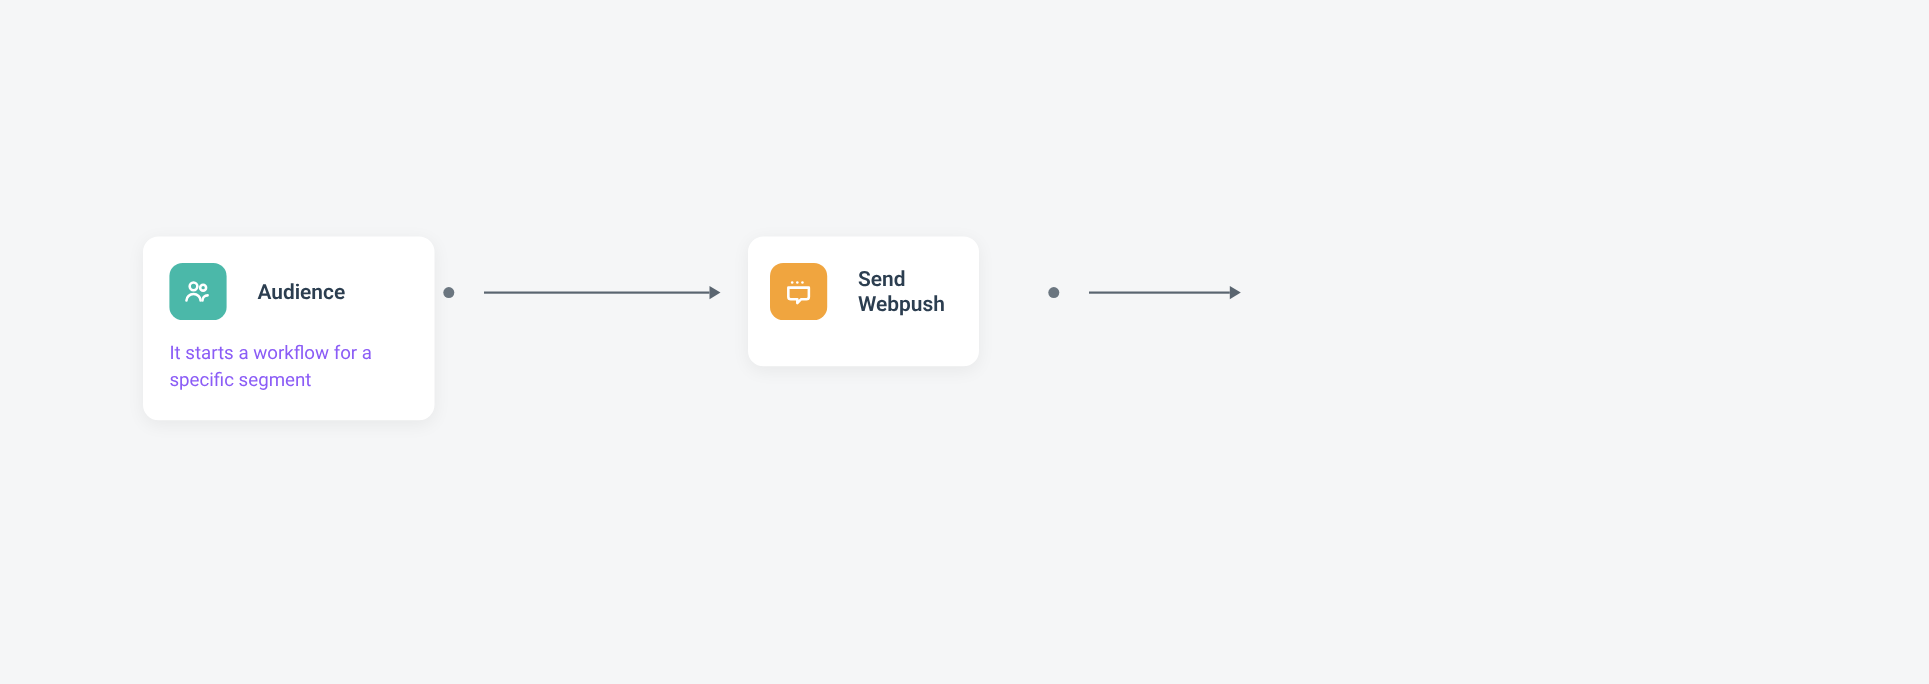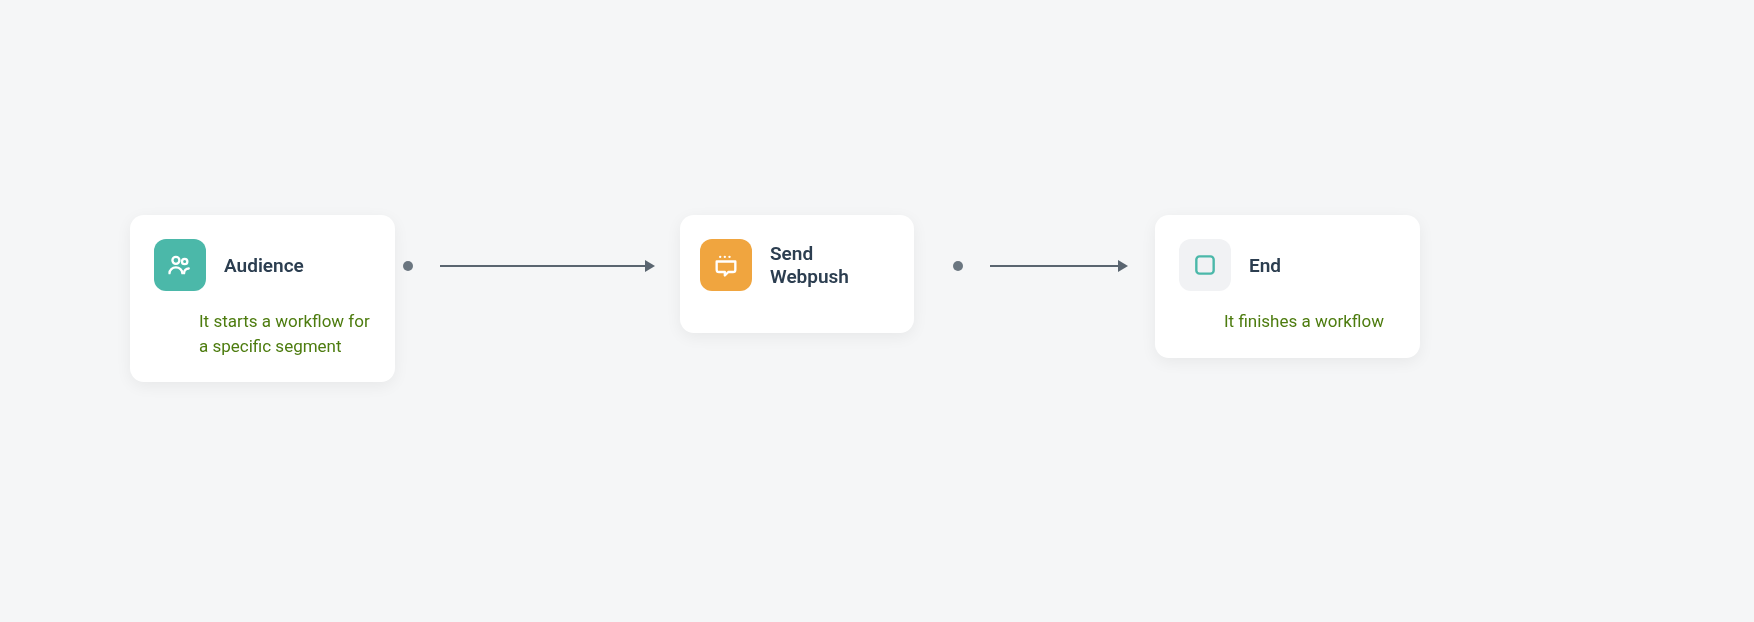--- a/index.html
+++ b/index.html
@@ -18,21 +18,21 @@
     .node {
       position: absolute;
       background: #ffffff;
       border-radius: 14px;
       box-shadow: 0 4px 16px rgba(0,0,0,0.06);
       padding: 24px;
     }
     .node-header {
       display: flex;
       align-items: center;
-      gap: 18px;
+      gap: 28px;
       margin-bottom: 18px;
     }
     .node-icon {
       width: 52px;
       height: 52px;
       border-radius: 12px;
       display: flex;
       align-items: center;
       justify-content: center;
       flex-shrink: 0;
@@ -40,23 +40,22 @@
     .icon-audience { background: #4bb8a9; }
     .icon-webpush { background: #f0a53f; }
     .icon-end { background: #f1f2f4; }
     .node-title {
       font-size: 19px;
       font-weight: 600;
       color: #2c3e50;
     }
     .node-desc {
       font-size: 17px;
-      color: #4d7c0f;
+      color: #8b5cf6;
       line-height: 1.45;
-      margin-left: 45px;
     }
     .connector-dot {
       position: absolute;
       width: 10px;
       height: 10px;
       background: #6b7680;
       border-radius: 50%;
     }
     .arrow-wrap {
       position: absolute;
@@ -69,21 +68,21 @@
     }
     .arrow-head {
       width: 0;
       height: 0;
       border-top: 6px solid transparent;
       border-bottom: 6px solid transparent;
       border-left: 10px solid #5a6570;
     }
     
     .node-audience { left: 130px; top: 215px; width: 265px; }
-    .node-webpush  { left: 680px; top: 215px; width: 234px; padding-left: 20px; }
+    .node-webpush  { left: 680px; top: 215px; width: 210px; padding-left: 20px; }
     .node-end      { left: 1155px; top: 215px; width: 265px; }
     .dot-1 { left: 403px; top: 261px; }
     .dot-2 { left: 953px; top: 261px; }
     .arrow-1 { left: 440px; top: 260px; }
     .arrow-1 .arrow-line { width: 205px; }
     .arrow-2 { left: 990px; top: 260px; }
     .arrow-2 .arrow-line { width: 128px; }
   </style>
 </head>
 <body>
@@ -124,25 +123,14 @@
       <div class="node-title">Send Webpush</div>
     </div>
   </div>
 
   <div class="connector-dot dot-2"></div>
   <div class="arrow-wrap arrow-2">
     <div class="arrow-line"></div>
       <div class="arrow-head"></div>
   </div>
 
-  <div class="node node-end">
-    <div class="node-header">
-      <div class="node-icon icon-end">
-        <svg width="26" height="26" viewBox="0 0 24 24" fill="none">
-          <rect x="4" y="4" width="16" height="16" rx="3" stroke="#4bb8a9" stroke-width="2.2"></rect>
-        </svg>
-      </div>
-      <div class="node-title">End</div>
-    </div>
-    <div class="node-desc">It finishes a workflow</div>
-  </div>
 
 </div>
 
 </body></html>

